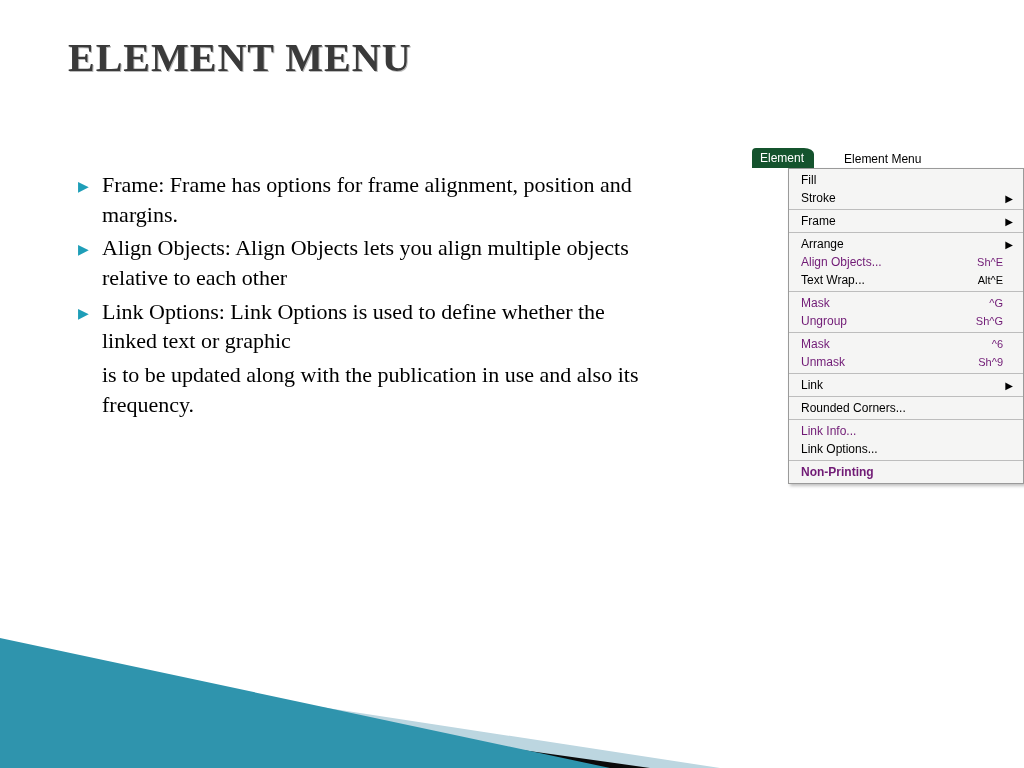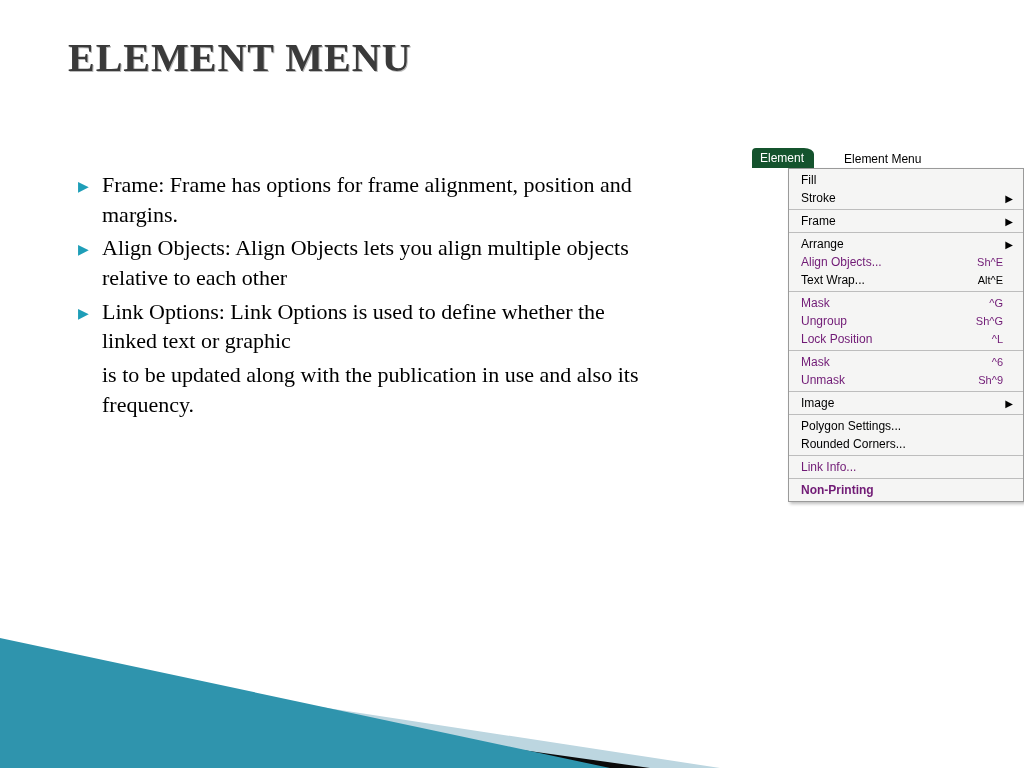--- a/index.html
+++ b/index.html
@@ -197,60 +197,55 @@
         <div class="menu-item disabled">
           <span class="mi-label">Mask</span>
           <span class="mi-shortcut">^G</span>
           <span class="mi-arrow"></span>
         </div>
         <div class="menu-item disabled">
           <span class="mi-label">Ungroup</span>
           <span class="mi-shortcut">Sh^G</span>
           <span class="mi-arrow"></span>
         </div>
-        <div class="menu-item disabled">
-          <span class="mi-label">Lock Position</span>
-          <span class="mi-shortcut">^L</span>
-          <span class="mi-arrow"></span>
-        </div>
       </div>
       <div class="menu-group">
         <div class="menu-item disabled">
           <span class="mi-label">Mask</span>
           <span class="mi-shortcut">^6</span>
           <span class="mi-arrow"></span>
         </div>
         <div class="menu-item disabled">
           <span class="mi-label">Unmask</span>
           <span class="mi-shortcut">Sh^9</span>
           <span class="mi-arrow"></span>
         </div>
       </div>
       <div class="menu-group">
         <div class="menu-item">
-          <span class="mi-label">Image</span>
-          <span class="mi-shortcut"></span>
-          <span class="mi-arrow">▶</span>
-        </div>
-      </div>
-      <div class="menu-group">
-        <div class="menu-item">
-          <span class="mi-label">Polygon Settings...</span>
-          <span class="mi-shortcut"></span>
-          <span class="mi-arrow"></span>
-        </div>
+          <span class="mi-label">Link</span>
+          <span class="mi-shortcut"></span>
+          <span class="mi-arrow">▶</span>
+        </div>
+      </div>
+      <div class="menu-group">
         <div class="menu-item">
           <span class="mi-label">Rounded Corners...</span>
           <span class="mi-shortcut"></span>
           <span class="mi-arrow"></span>
         </div>
       </div>
       <div class="menu-group">
         <div class="menu-item disabled">
           <span class="mi-label">Link Info...</span>
+          <span class="mi-shortcut"></span>
+          <span class="mi-arrow"></span>
+        </div>
+        <div class="menu-item">
+          <span class="mi-label">Link Options...</span>
           <span class="mi-shortcut"></span>
           <span class="mi-arrow"></span>
         </div>
       </div>
       <div class="menu-group">
         <div class="menu-item disabled">
           <span class="mi-label">Non-Printing</span>
           <span class="mi-shortcut"></span>
           <span class="mi-arrow"></span>
         </div>

